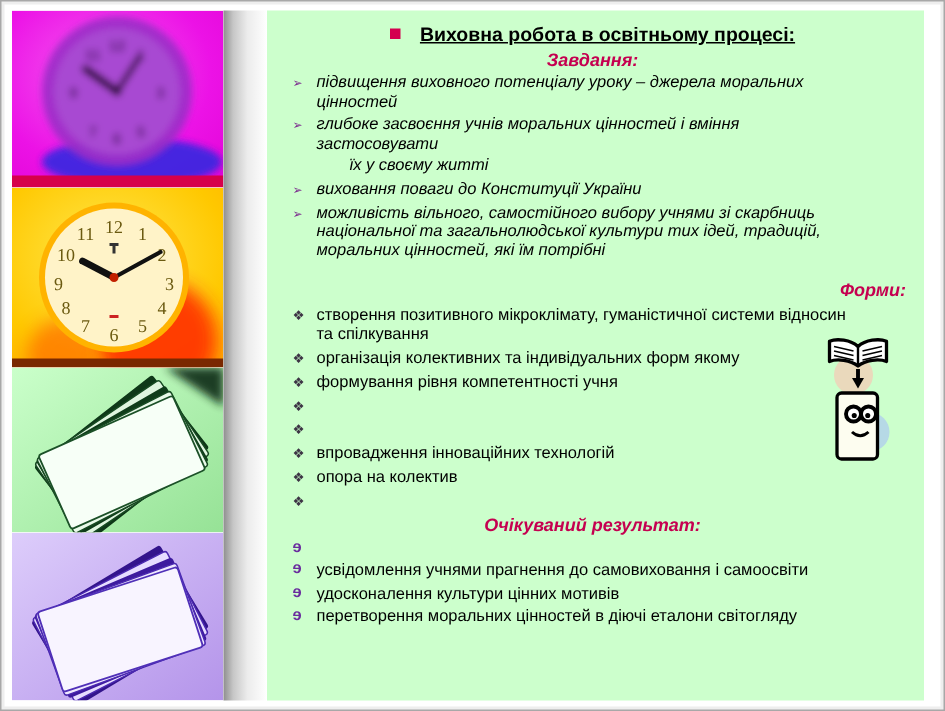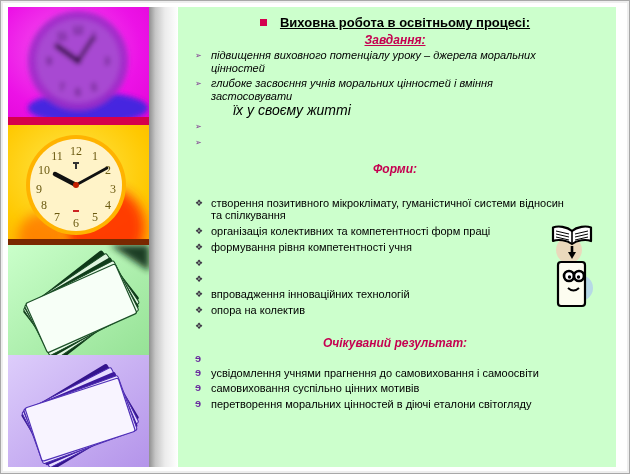--- a/index.html
+++ b/index.html
@@ -40,31 +40,31 @@
   }
   .sq{width:7px;height:7px;background:#d4004f;flex:0 0 auto;}
   .title{
     font-weight:bold;font-size:13px;color:#000;
     text-decoration:underline;white-space:nowrap;
   }
   .sec-heading{
     text-align:center;font-weight:bold;font-style:italic;
     font-size:12px;color:#c50050;
   }
-  .h-tasks{margin:0 0 2px 0;text-decoration:underline;}
-  .h-forms{margin:13px 0 21px 0;}
+  .h-tasks{margin:0 0 2px 0;}
+  .h-forms{margin:13px 0 4px 0;text-align:right;}
   .h-results{margin:2px 0 3px 0;}
   .list{display:block;}
   .li{
     display:grid;grid-template-columns:25px 1fr;
     margin-bottom:3px;padding-right:36px;
   }
   .blt{justify-self:start;padding-left:9px;user-select:none;}
   .li-text{font-size:11px;line-height:12.5px;color:#000;}
-  .li-cont{grid-column:2;font-size:14px;line-height:12.5px;color:#000;
+  .li-cont{grid-column:2;font-size:11px;line-height:12.5px;color:#000;
     padding-left:22px;margin-top:2px;}
   .tasks .li-text,.tasks .li-cont{font-style:italic;}
   .task-blt{color:#7c2d8e;font-size:8px;line-height:12px;margin-top:1px;}
   .form-blt{color:#3c3444;font-size:9px;line-height:12px;}
   .forms .li{margin-bottom:3.5px;}
   .res-blt{color:#6a2d9e;font-size:11px;font-weight:bold;line-height:11px;}
   .results .li{margin-bottom:3px;}
   
   .clipart{position:absolute;left:548px;top:224px;width:48px;height:92px;}
   .clipart svg{display:block;width:100%;height:100%;}
@@ -214,41 +214,43 @@
         </div>
 
         <div class="li">
           <span class="blt task-blt">➢</span>
           <span class="li-text">глибоке засвоєння учнів моральних цінностей і вміння застосовувати</span>
           <span class="li-cont">їх у своєму житті</span>
         </div>
 
         <div class="li">
           <span class="blt task-blt">➢</span>
+          <span class="li-text">виховання поваги до Конституції України</span>
 
         </div>
 
         <div class="li">
           <span class="blt task-blt">➢</span>
+          <span class="li-text">можливість вільного, самостійного вибору учнями зі скарбниць національної та загальнолюдської культури тих ідей, традицій, моральних цінностей, які їм потрібні</span>
 
         </div>
       </div>
 
     <div class="sec-heading h-forms">Форми:</div>
 
     <div class="list forms">
 
         <div class="li">
           <span class="blt form-blt">❖</span>
           <span class="li-text">створення позитивного мікроклімату, гуманістичної системи відносин та спілкування</span>
         </div>
 
         <div class="li">
           <span class="blt form-blt">❖</span>
-          <span class="li-text">організація колективних та компетентності форм праці</span>
+          <span class="li-text">організація колективних та індивідуальних форм якому</span>
         </div>
 
         <div class="li">
           <span class="blt form-blt">❖</span>
           <span class="li-text">формування рівня компетентності учня</span>
         </div>
 
         <div class="li">
           <span class="blt form-blt">❖</span>
         </div>
@@ -280,21 +282,21 @@
           <span class="blt res-blt">ɘ</span>
         </div>
 
         <div class="li">
           <span class="blt res-blt">ɘ</span>
           <span class="li-text">усвідомлення учнями прагнення до самовиховання і самоосвіти</span>
         </div>
 
         <div class="li">
           <span class="blt res-blt">ɘ</span>
-          <span class="li-text">самовиховання суспільно цінних мотивів</span>
+          <span class="li-text">удосконалення культури цінних мотивів</span>
         </div>
 
         <div class="li">
           <span class="blt res-blt">ɘ</span>
           <span class="li-text">перетворення моральних цінностей в діючі еталони світогляду</span>
         </div>
       </div>
   </div>
 
   <div class="clipart">

